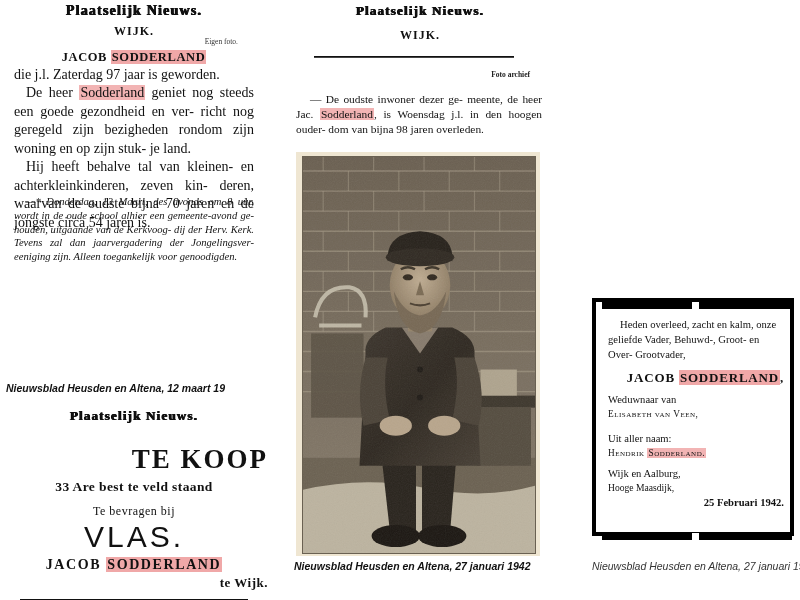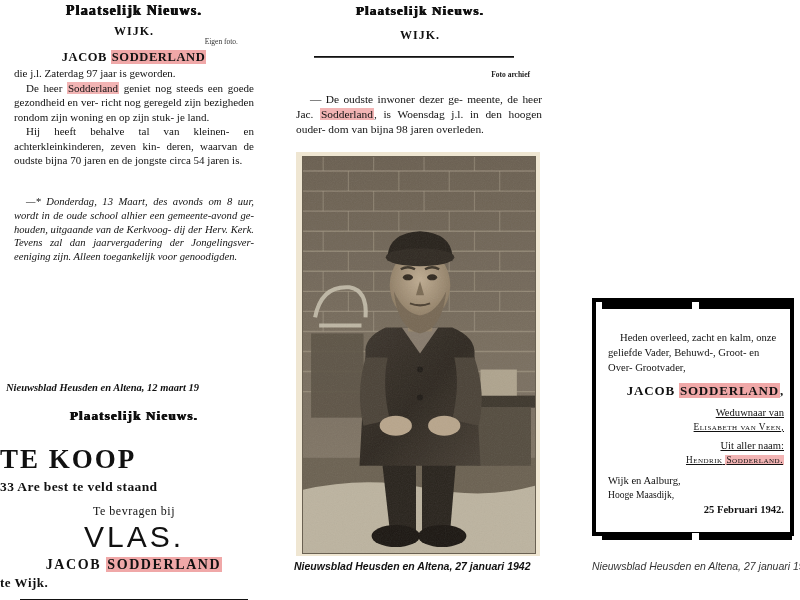--- a/index.html
+++ b/index.html
@@ -52,52 +52,52 @@
   #left-eigenfoto{
     position:absolute;right:30px;top:37px;
     font-size:7.5px;font-weight:normal;color:#333;
   }
   #left-name{
     position:absolute;left:0;top:50px;width:268px;
     text-align:center;font-size:12.5px;font-weight:bold;letter-spacing:0.6px;
   }
   #left-body1{
     position:absolute;left:14px;top:66px;width:240px;
-    font-size:11px;line-height:1.32;
+    font-size:14px;line-height:1.32;
   }
   #left-body2{
     position:absolute;left:14px;top:195px;width:240px;
     font-size:10.6px;line-height:1.3;font-style:italic;
   }
-  #left-caption1{position:absolute;left:6px;top:382px;font-family:Liberation Serif, serif;}
+  #left-caption1{position:absolute;left:6px;top:382px;}
 
   
   #adv{position:absolute;left:0;top:408px;width:268px;}
   #adv-head{text-align:center;font-size:13px;}
   #adv-tekoop{
-    text-align:left;font-size:27px;font-weight:bold;
+    text-align:right;font-size:27px;font-weight:bold;
     letter-spacing:2px;margin-top:20px;font-family:"Liberation Serif",serif;
   }
   #adv-sub{
-    font-size:13.5px;font-weight:bold;margin-top:4px;
+    text-align:center;font-size:13.5px;font-weight:bold;margin-top:4px;
     letter-spacing:0.4px;
   }
   #adv-vlas{
     text-align:center;font-size:30px;font-weight:normal;letter-spacing:3px;
     font-family:"Liberation Sans", sans-serif;margin-top:1px;
   }
   #adv-bevragen{
     text-align:center;font-size:12px;margin-top:9px;letter-spacing:0.5px;
   }
   #adv-jacob{
     text-align:center;font-size:14px;font-weight:bold;letter-spacing:1.6px;
     margin-top:3px;
   }
   #adv-wijk{
-    text-align:left;font-size:13px;font-weight:bold;margin-top:2px;
+    text-align:right;font-size:13px;font-weight:bold;margin-top:2px;
     letter-spacing:0.5px;
   }
   #adv-rule{
     margin:8px auto 0 auto;width:228px;height:3px;background:#111;
   }
   #adv-rule2{
     position:absolute;left:20px;top:0;width:56px;height:2px;background:#fff;
   }
 
   
@@ -143,29 +143,29 @@
   #obit-topgap{
     position:absolute;left:96px;top:0px;width:7px;height:7px;background:#fff;
   }
   #obit-botbar{
     position:absolute;left:6px;top:231px;width:190px;height:7px;background:#000;
   }
   #obit-botgap{
     position:absolute;left:96px;top:231px;width:7px;height:7px;background:#fff;
   }
   #obit-body{
-    position:absolute;left:12px;top:28px;width:176px;
+    position:absolute;left:12px;top:15px;width:176px;
     font-size:10.6px;line-height:1.42;
   }
   .obit-l{margin:0;}
   .obit-name{
     text-align:right;font-size:13px;font-weight:bold;letter-spacing:0.8px;
     margin:7px 0 4px 0;
   }
-  .obit-c{text-align:right;margin:1px 0;text-decoration:underline;}
+  .obit-c{text-align:left;margin:1px 0;}
   .smallcap{font-size:9.3px;letter-spacing:0.5px;}
   #right-caption{position:absolute;left:0px;top:262px;}
 </style>
 </head>
 <body>
 
 <div class="page">
 
   <div id="left-col">
 
@@ -370,21 +370,21 @@
       <div id="obit-body">
         <p class="obit-l" style="text-indent:12px">Heden overleed, zacht en kalm, onze geliefde Vader, Behuwd-, Groot- en Over- Grootvader,</p>
 
         <div class="obit-name">
           <span>JACOB</span>
           <span class="hl-strong">SODDERLAND</span><span>,</span>
         </div>
 
         <p class="obit-c">Weduwnaar van</p>
         <p class="obit-c smallcap" style="font-variant:small-caps">Elisabeth van Veen,</p>
-        <p class="obit-c" style="margin-top:4px">Uit aller naam:</p>
+        <p class="obit-c" style="margin-top:10px">Uit aller naam:</p>
         <p class="obit-c smallcap" style="font-variant:small-caps">
           <span>Hendrik</span>
           <span class="hl">Sodderland.</span>
         </p>
         <p class="obit-l" style="margin-top:6px">Wijk en Aalburg,</p>
         <p class="obit-l" style="font-size:9.6px">Hooge Maasdijk,</p>
         <p class="obit-l" style="text-align:right;font-weight:bold">25 Februari 1942.</p>
       </div>
     </div>
 

